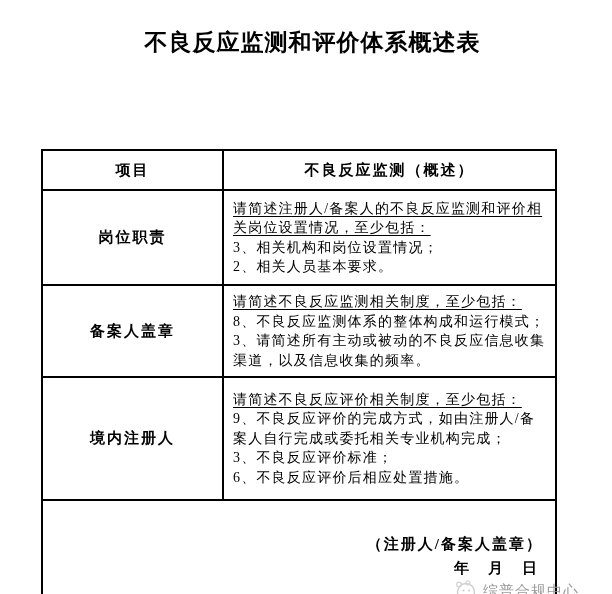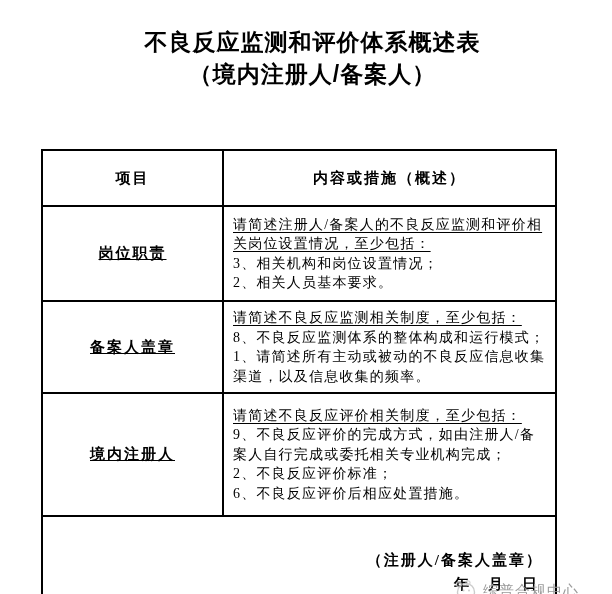--- a/index.html
+++ b/index.html
@@ -30,38 +30,37 @@
     border-collapse: collapse;
     table-layout: fixed;
   }
   table.overview-table col.c1 { width: 181px; }
   table.overview-table col.c2 { width: 333px; }
   table.overview-table th,
   table.overview-table td {
     border: 2px solid #000000;
     vertical-align: middle;
   }
-  tr.header-row { height: 56px; }
+  tr.header-row { height: 40px; }
   tr.row-1 { height: 95px; }
   tr.row-2 { height: 79px; }
   tr.row-3 { height: 123px; }
   tr.row-4 { height: 114px; }
 
   th.header-cell {
     font-size: 15px;
     font-weight: bold;
     text-align: center;
     letter-spacing: 2px;
   }
   td.item-cell {
     font-size: 15px;
     font-weight: bold;
     text-align: center;
     letter-spacing: 2px;
-    text-decoration: underline;
   }
   td.content-cell {
     font-size: 14px;
     line-height: 19.5px;
     padding: 6px 8px 6px 9px;
     letter-spacing: 1.2px;
   }
   .underline-intro {
     text-decoration: underline;
     text-underline-offset: 3px;
@@ -90,59 +89,58 @@
   }
   .watermark svg { display: block; opacity: 0.75; }
 </style>
 </head>
 <body>
 
 <div class="page">
 
   <div class="doc-title">
     <div>不良反应监测和评价体系概述表</div>
-    <div>（境内注册人/备案人）</div>
   </div>
 
   <table class="overview-table">
     <colgroup>
         <col class="c1">
         <col class="c2">
       </colgroup>
 
     <tbody>
         <tr class="header-row">
       <th class="header-cell">项目</th>
-      <th class="header-cell">内容或措施（概述）</th>
+      <th class="header-cell">不良反应监测（概述）</th>
     </tr>
 
     <tr class="row-1">
       <td class="item-cell">岗位职责</td>
       <td class="content-cell">
         <span class="underline-intro">请简述注册人/备案人的不良反应监测和评价相关岗位设置情况，至少包括：</span>
         <div>3、相关机构和岗位设置情况；</div>
         <div>2、相关人员基本要求。</div>
       </td>
     </tr>
 
     <tr class="row-2">
       <td class="item-cell">备案人盖章</td>
       <td class="content-cell">
         <span class="underline-intro">请简述不良反应监测相关制度，至少包括：</span>
         <div>8、不良反应监测体系的整体构成和运行模式；</div>
-        <div>1、请简述所有主动或被动的不良反应信息收集渠道，以及信息收集的频率。</div>
+        <div>3、请简述所有主动或被动的不良反应信息收集渠道，以及信息收集的频率。</div>
       </td>
     </tr>
 
     <tr class="row-3">
       <td class="item-cell">境内注册人</td>
       <td class="content-cell">
         <span class="underline-intro">请简述不良反应评价相关制度，至少包括：</span>
         <div>9、不良反应评价的完成方式，如由注册人/备案人自行完成或委托相关专业机构完成；</div>
-        <div>2、不良反应评价标准；</div>
+        <div>3、不良反应评价标准；</div>
         <div>6、不良反应评价后相应处置措施。</div>
       </td>
     </tr>
 
     <tr class="row-4">
       <td class="footer-cell" colspan="2">
         <div class="stamp-line">（注册人/备案人盖章）</div>
         <div class="date-line">年　月　日</div>
       </td>
     </tr>

